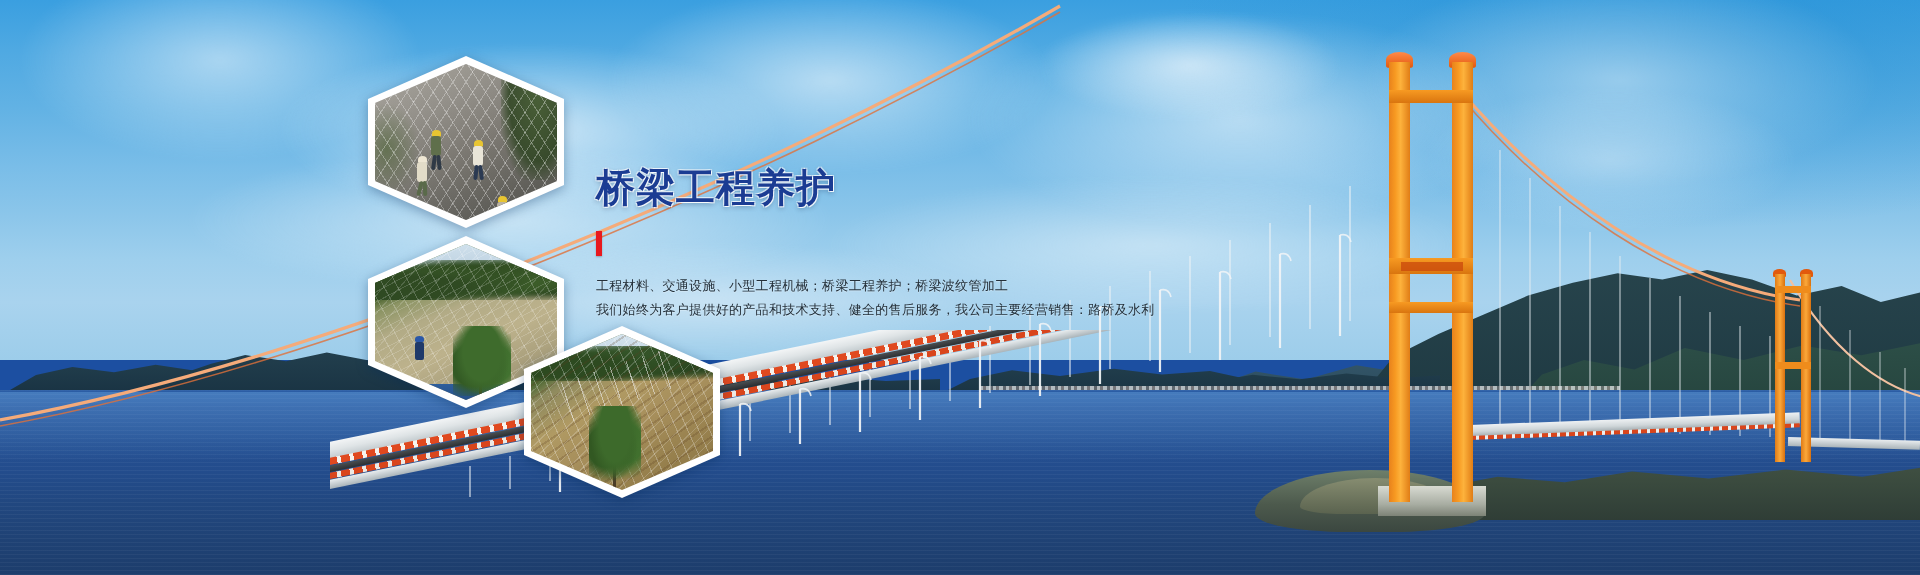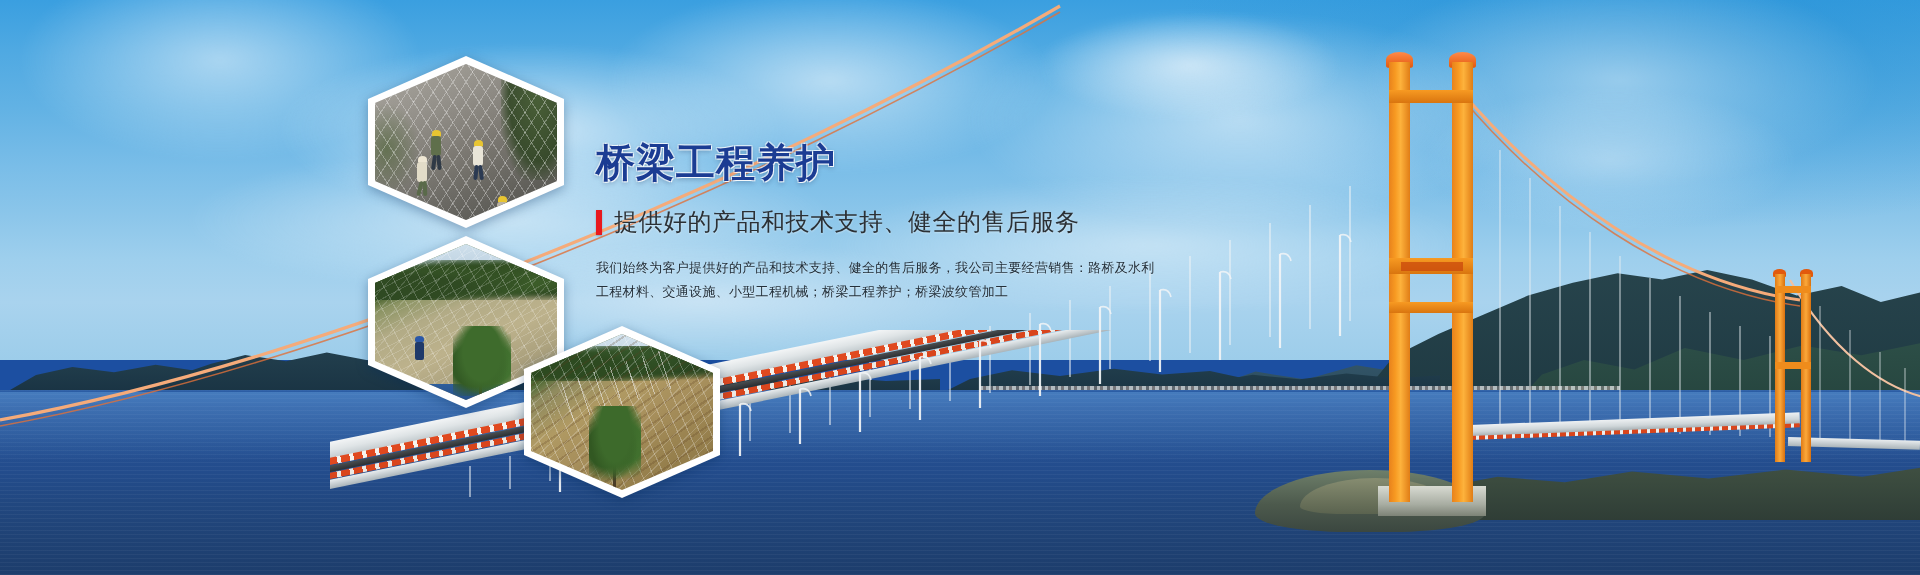--- a/index.html
+++ b/index.html
@@ -469,20 +469,21 @@
 
   
   .copy {
     position:absolute;
     left:596px; top:136px;
     width:640px;
   }
   .headline {
     display:flex; align-items:flex-end; gap:16px;
     white-space:nowrap;
+    margin-top:25px;
   }
   .h-main {
     font-size:39px; font-weight:bold; letter-spacing:1px;
     color:#1b3c93;
     text-shadow:
       1px 1px 0 rgba(255,255,255,.85),
      -1px -1px 0 rgba(255,255,255,.55),
       1px -1px 0 rgba(255,255,255,.55),
      -1px 1px 0 rgba(255,255,255,.55),
       0 2px 5px rgba(0,20,60,.30);
@@ -765,22 +766,21 @@
   </div>
 
   <div class="copy">
 
     <div class="headline">
       <span class="h-main">桥梁工程养护</span>
     </div>
 
     <div class="subhead">
       <span class="redbar"></span>
-      <span class="subhead-text">提供好的产品和技术支持、健全的售后服务</span>
     </div>
 
     <div class="body-copy">
+      <div>工程材料、交通设施、小型工程机械；桥梁工程养护；桥梁波纹管加工</div>
       <div>我们始终为客户提供好的产品和技术支持、健全的售后服务，我公司主要经营销售：路桥及水利</div>
-      <div>工程材料、交通设施、小型工程机械；桥梁工程养护；桥梁波纹管加工</div>
     </div>
   </div>
 
 </div>
 
 </body></html>

